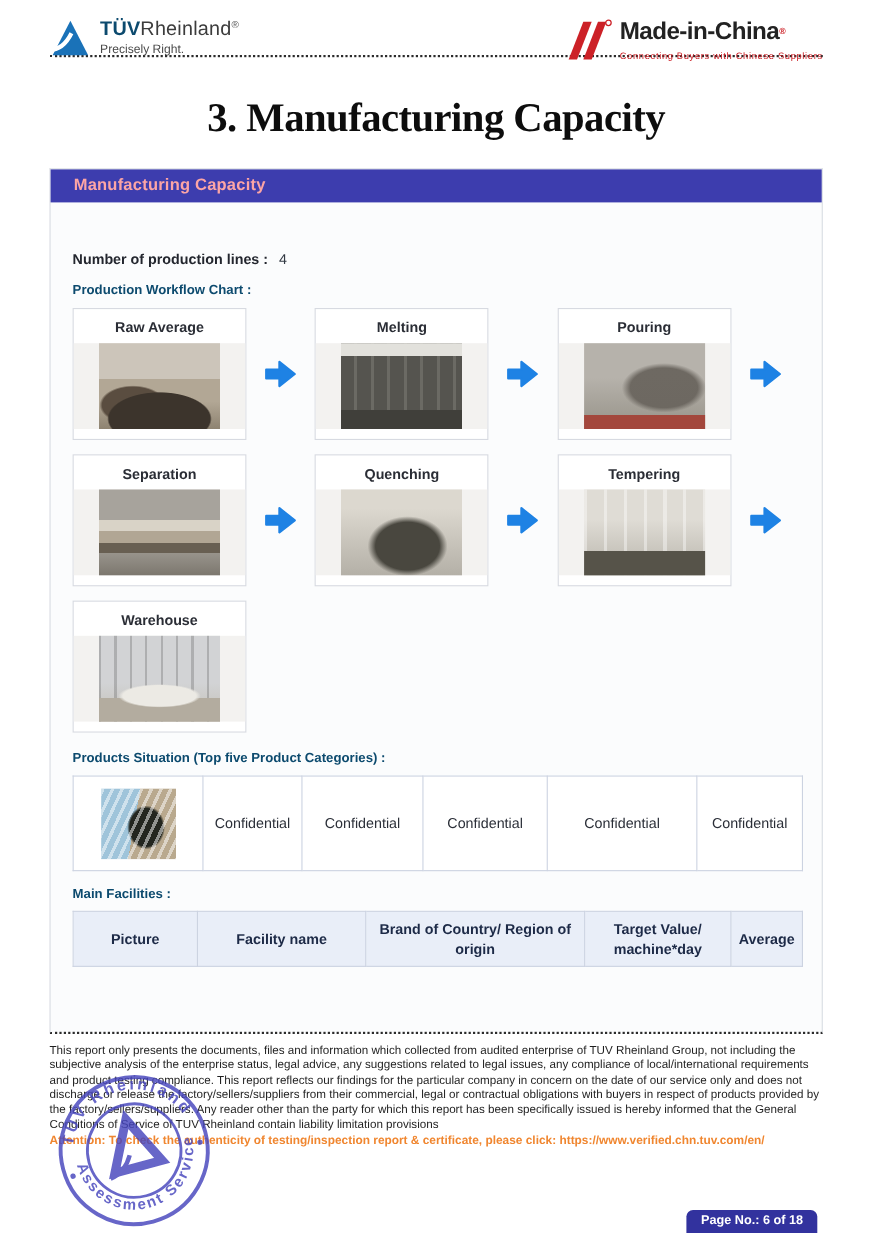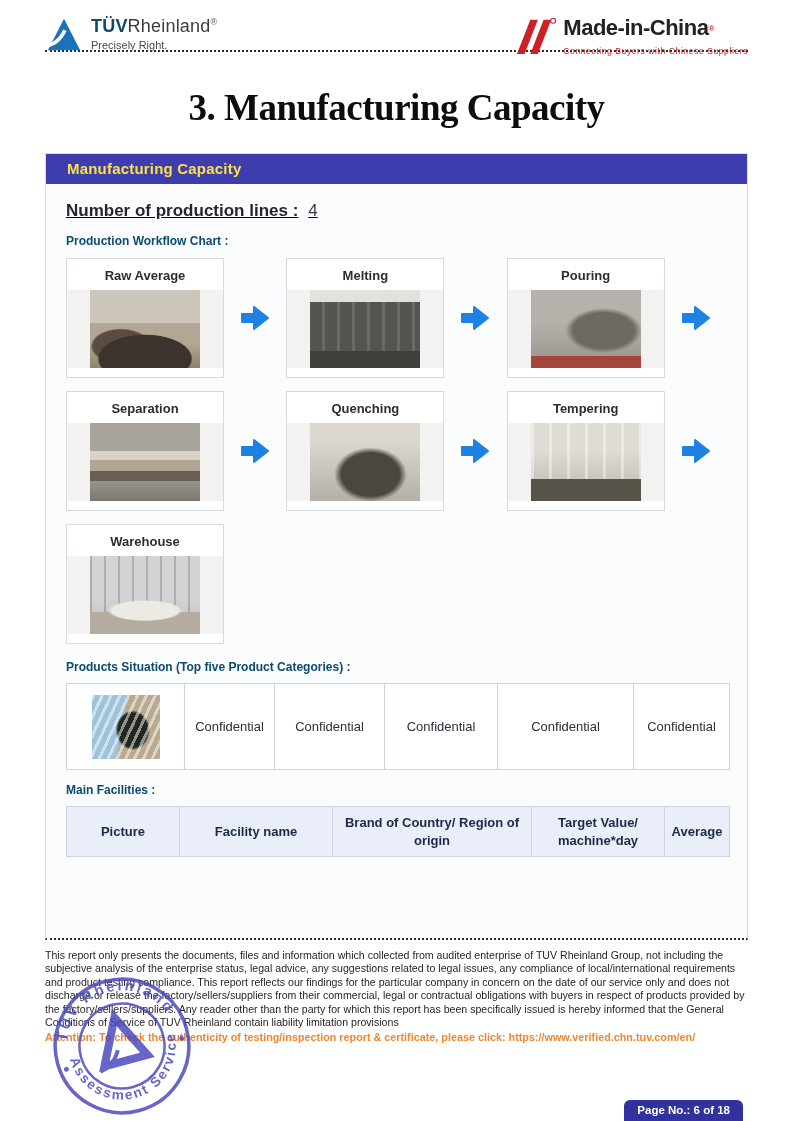--- a/index.html
+++ b/index.html
@@ -18,23 +18,23 @@
   .mic-text { text-align:left; }
   .mic-text .brand { font-size:22px; font-weight:700; color:#222; letter-spacing:-.5px; line-height:24px; }
   .mic-text .tagline { font-size:8.5px; color:#cc2127; letter-spacing:.6px; margin-top:1px; white-space:nowrap; }
   .mic-reg { font-size:8px; color:#cc2127; position:relative; top:-4px; }
 
   
   .page-title { text-align:center; font-size:37px; font-weight:700; color:#0d0d0d; margin-top:34px; letter-spacing:-.5px;font-family:Liberation Serif, serif; }
 
   
   .content-box { margin:24px 45px 0; width:703px; height:787px; background:#fbfcfd; border:1px solid #d9dce2; border-bottom:2px dotted #2b2b2b; }
-  .banner { height:30px; background:#3d3dae; color:#fde047; font-size:15px; font-weight:700; line-height:30px; padding-left:21px; letter-spacing:.2px; }
+  .banner { height:30px; background:#3d3dae; color:#fca5a5; font-size:15px; font-weight:700; line-height:30px; padding-left:21px; letter-spacing:.2px; }
   .box-inner { padding:15px 20px 0; }
-  .field-row { margin-top:2px; font-size:17px;text-decoration:underline; }
+  .field-row { margin-top:29px; font-size:13px; }
   .field-label { font-weight:700; color:#23262e; }
   .field-value { color:#333a44; margin-left:10px; }
   .sub-label { margin-top:13px; font-size:12px; font-weight:700; color:#0c4a6e; }
 
   
   .wf { margin-top:10px; }
   .wf-row { display:flex; align-items:center; margin-bottom:13px; }
   .wf-card { width:158px; height:120px; background:#fff; border:1px solid #d7dae1; text-align:center; padding-top:9px; flex:0 0 auto; }
   .wf-label { font-size:13px; font-weight:600; color:#2a2d35; }
   .wf-band { margin-top:7px; background:#f3f2f0; height:78px; display:flex; justify-content:center; }

